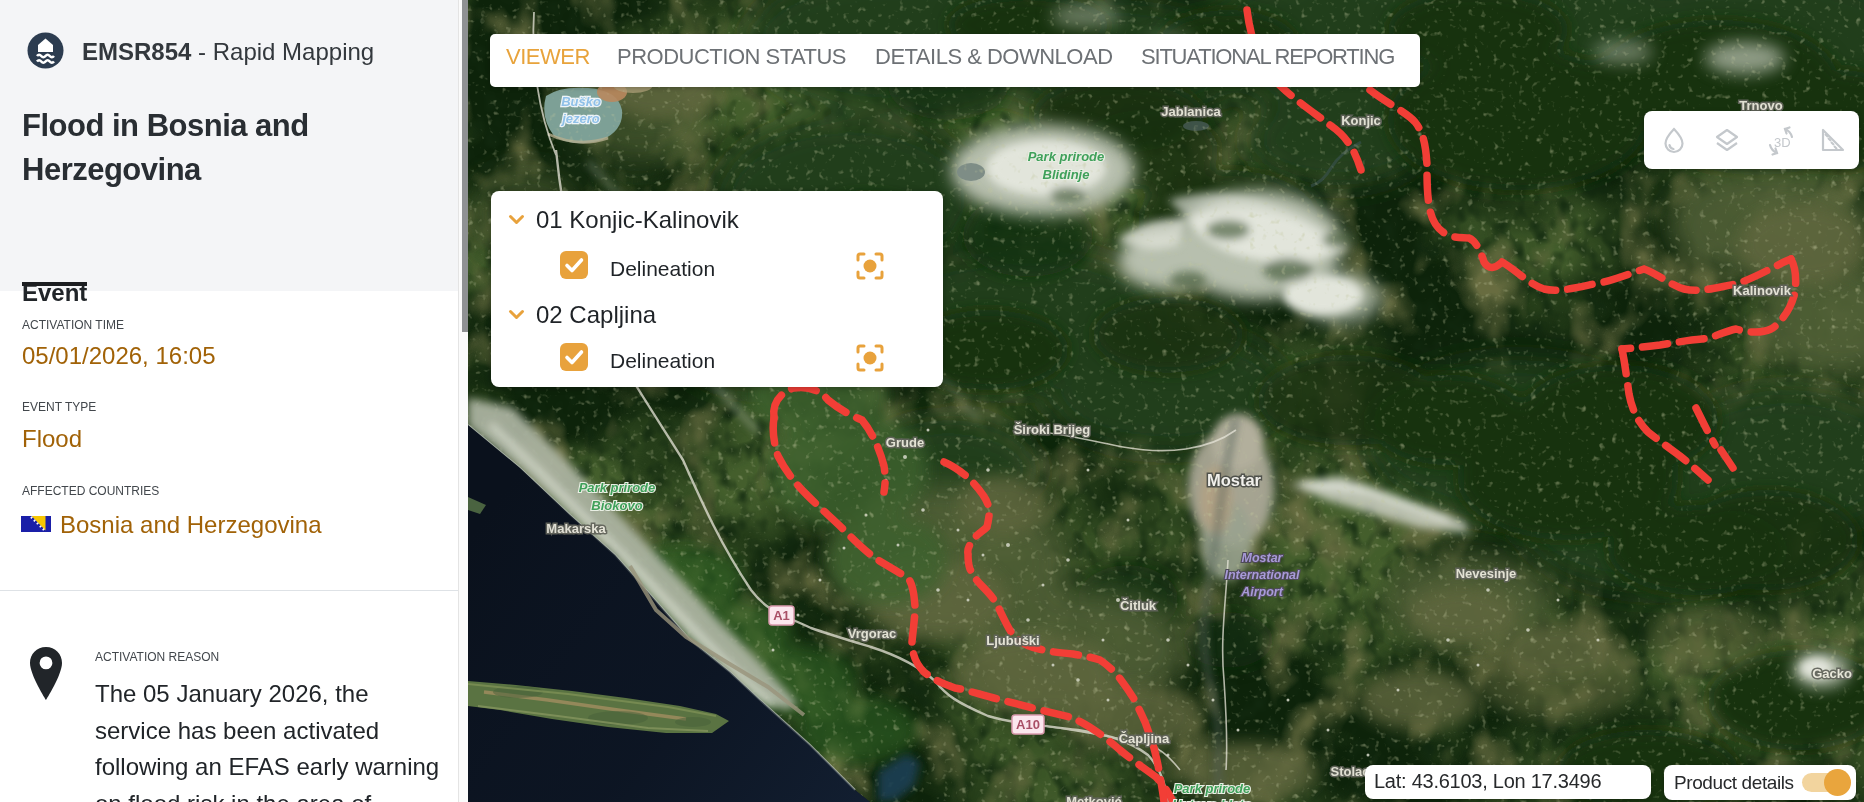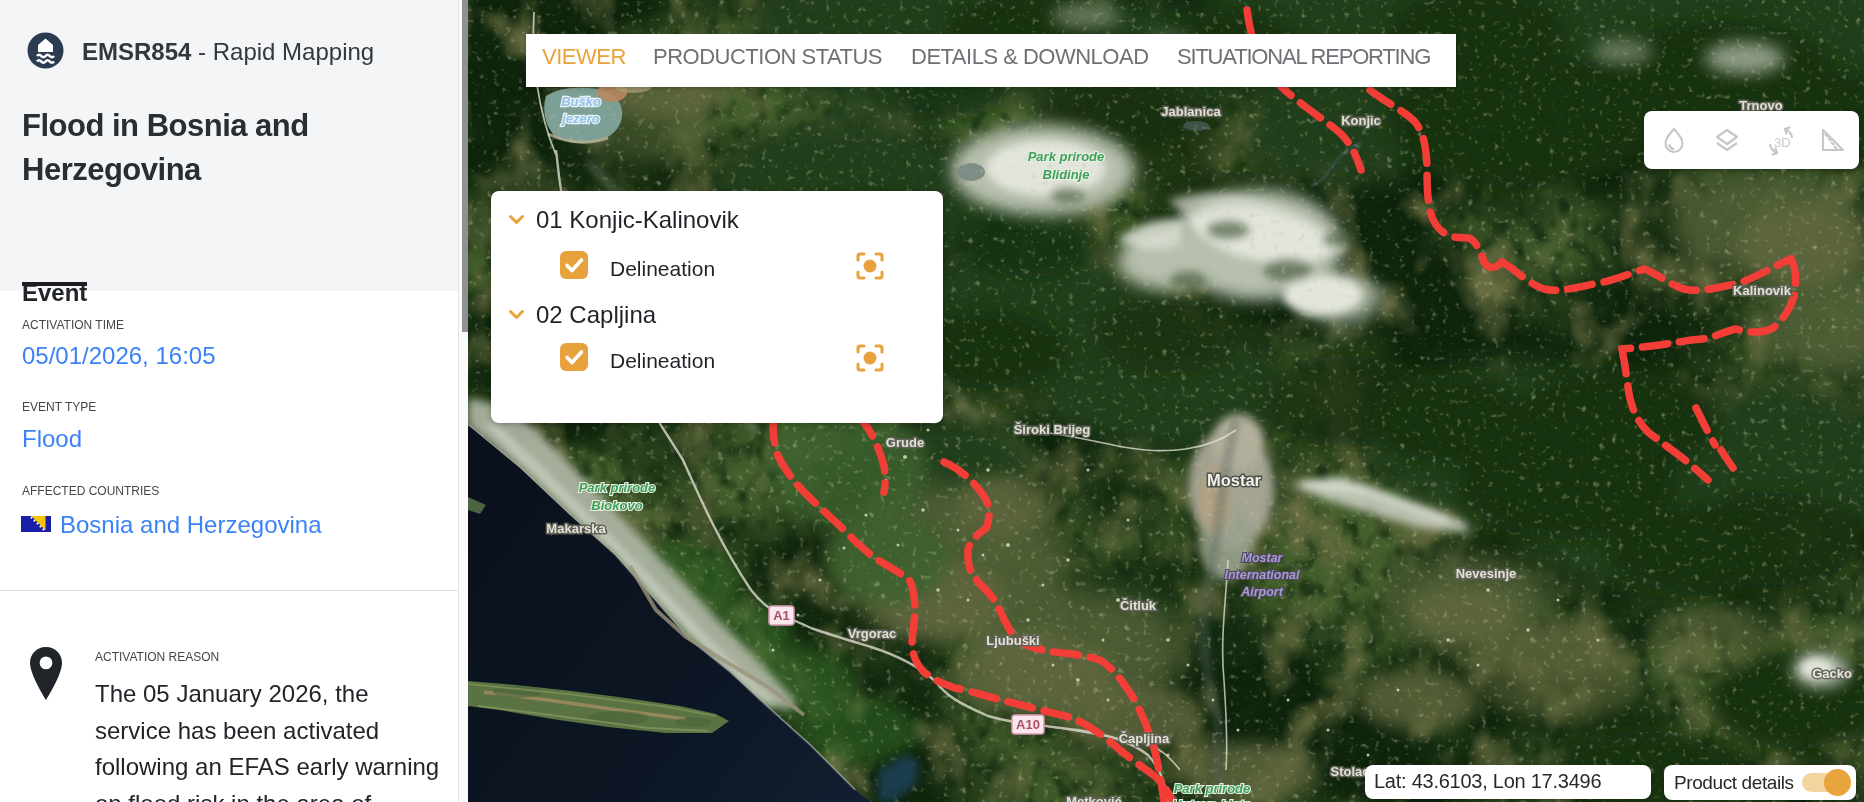--- a/index.html
+++ b/index.html
@@ -1,35 +1,35 @@
 <!DOCTYPE html>
 <html><head><meta charset="utf-8">
 <style>
 html,body{margin:0;padding:0;}
 body{width:1864px;height:802px;overflow:hidden;font-family:"Liberation Sans",sans-serif;background:#fff;}
 #root{position:relative;width:1864px;height:802px;overflow:hidden;}
 #map{position:absolute;left:468px;top:0;width:1396px;height:802px;background:#31491f;}
 .ovl{position:absolute;box-sizing:border-box;}
-#tabs{left:490px;top:34px;width:930px;height:53px;background:#fff;border-radius:0;box-shadow:0 1px 4px rgba(0,0,0,.25);margin-left:36px;}
+#tabs{left:490px;top:34px;width:930px;height:53px;background:#fff;border-radius:5px;box-shadow:0 1px 4px rgba(0,0,0,.25);}
 .tab{position:absolute;top:0;height:53px;line-height:46px;font-size:22px;letter-spacing:-0.5px;color:#6d7175;white-space:nowrap;}
-#panel{left:491px;top:191px;width:452px;height:232px;background:#fff;border-radius:8px;box-shadow:0 1px 6px rgba(0,0,0,.3);}
+#panel{left:491px;top:191px;width:452px;height:196px;background:#fff;border-radius:8px;box-shadow:0 1px 6px rgba(0,0,0,.3);}
 .chev{position:absolute;width:17px;height:17px;}
 .ptitle{position:absolute;font-size:24px;color:#1f2327;white-space:nowrap;}
 .cbox{position:absolute;width:28px;height:28px;background:#e8a23c;border-radius:6px;}
 .dtxt{position:absolute;font-size:21px;color:#1f2327;}
 #ctrl{left:1644px;top:111px;width:215px;height:58px;background:#fff;border-radius:8px;box-shadow:0 1px 4px rgba(0,0,0,.25);}
 #latbox{left:1365px;top:765px;width:286px;height:34px;background:#fff;border-radius:8px;box-shadow:0 1px 4px rgba(0,0,0,.25);font-size:20px;letter-spacing:-0.25px;color:#27292b;line-height:33px;padding-left:9px;}
 #pdbox{left:1664px;top:765px;width:192px;height:35px;background:#fff;border-radius:8px;box-shadow:0 1px 4px rgba(0,0,0,.25);}
 #pdbox .t{position:absolute;left:10px;top:0;height:25px;line-height:36px;font-size:19px;letter-spacing:-0.4px;color:#27292b;}
 #sidebar{left:0;top:0;width:458px;height:802px;background:#fff;}
 #sbgray{position:absolute;left:0;top:0;width:458px;height:291px;background:#f4f5f7;}
 #sbar{left:458px;top:0;width:10px;height:802px;background:#fbfbfb;border-left:1px solid #e4e4e4;}
 #sthumb{position:absolute;left:2.5px;top:0;width:6px;height:332px;background:#8f9193;border-radius:0;}
 .lbl{position:absolute;font-size:12px;color:#42474c;white-space:nowrap;}
-.val{position:absolute;font-size:24px;color:#3b82f6;white-space:nowrap;}
+.val{position:absolute;font-size:24px;color:#a16207;white-space:nowrap;}
 </style></head>
 <body>
 <div id="root">
 <div id="map">
 <svg width="1396" height="802" viewBox="0 0 1396 802">
 <defs>
 <filter id="b4" x="-30%" y="-30%" width="160%" height="160%">
             <feGaussianBlur stdDeviation="4"></feGaussianBlur>
           </filter>
 <filter id="b8" x="-30%" y="-30%" width="160%" height="160%">

